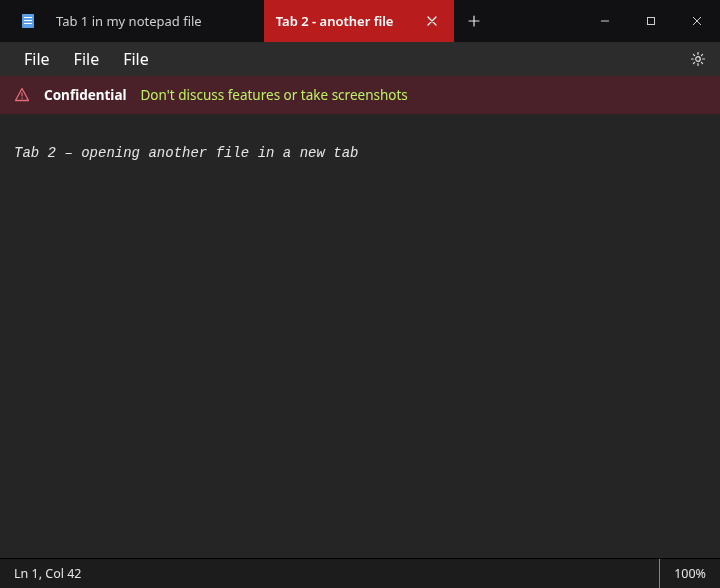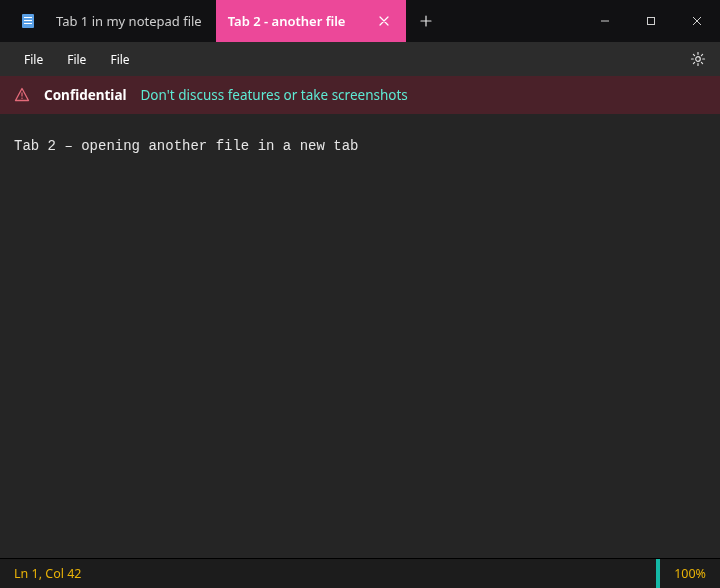--- a/index.html
+++ b/index.html
@@ -29,21 +29,21 @@
     display: flex;
     align-items: center;
     padding: 0 14px 0 12px;
     gap: 8px;
     height: 42px;
     min-width: 190px;
     color: #cfcfcf;
     font-size: 13px;
   }
   .tab[data-active="false"] { background: transparent; gap: 20px; }
-  .tab[data-active="true"]  { background: #ec4899; font-weight: 600; color: #ffffff; }
+  .tab[data-active="true"]  { background: #b91c1c; font-weight: 600; color: #ffffff; margin-left: 48px; }
   .tab-icon {
     width: 16px; height: 16px;
     display: inline-flex;
   }
   .tab-close {
     width: 16px; height: 16px;
     display: inline-flex; align-items: center; justify-content: center;
     margin-left: auto;
     color: #e6e6e6;
     font-size: 12px;
@@ -65,70 +65,71 @@
   
   .menubar {
     height: 34px;
     background: #2c2c2c;
     display: flex;
     align-items: center;
     padding: 0 8px 0 12px;
   }
   .menu-item {
     padding: 6px 12px;
-    font-size: 12px;
+    font-size: 16px;
     color: #ffffff;
   }
   .menubar-spacer { flex: 1; }
   .settings-btn {
     width: 28px; height: 28px;
     display: flex; align-items: center; justify-content: center;
     color: #e0e0e0;
   }
   
   .infobar {
     height: 38px;
     display: flex;
     align-items: center;
     gap: 14px;
     padding: 0 14px;
     font-size: 13.5px;
   }
   .infobar-warning { background: #4a2129; color: #f3d9dc; }
   .infobar-icon { display:inline-flex; }
   .infobar-title { font-weight: 700; color: #ffffff; }
-  .infobar-msg { color: #5eead4; }
+  .infobar-msg { color: #bef264; }
   
   .editor {
     flex: 1;
     background: #252525;
-    padding: 24px 14px;
+    padding: 31px 14px;
     font-family: Consolas, "Courier New", monospace;
     font-size: 14px;
     color: #e6e6e6;
     white-space: pre-wrap;
+    font-style: italic;
   }
   
   .statusbar {
     height: 30px;
     background: #1c1c1c;
     border-top: 1px solid #000000;
     display: flex;
     align-items: center;
     font-size: 12.5px;
-    color: #eab308;
+    color: #e5e5e5;
   }
   .status-cell {
     padding: 0 14px;
     height: 100%;
     display: flex;
     align-items: center;
   }
   .status-spacer-1 { flex: 1; }
-  .status-divider { border-left: 4px solid #14b8a6; }
+  .status-divider { border-left: 1px solid #14b8a6; }
   svg { display: block; }
 </style>
 </head>
 <body>
 
 <div class="titlebar">
   <div class="tab-strip">
 
     <div class="tab" data-active="false">
       <span class="tab-icon">

